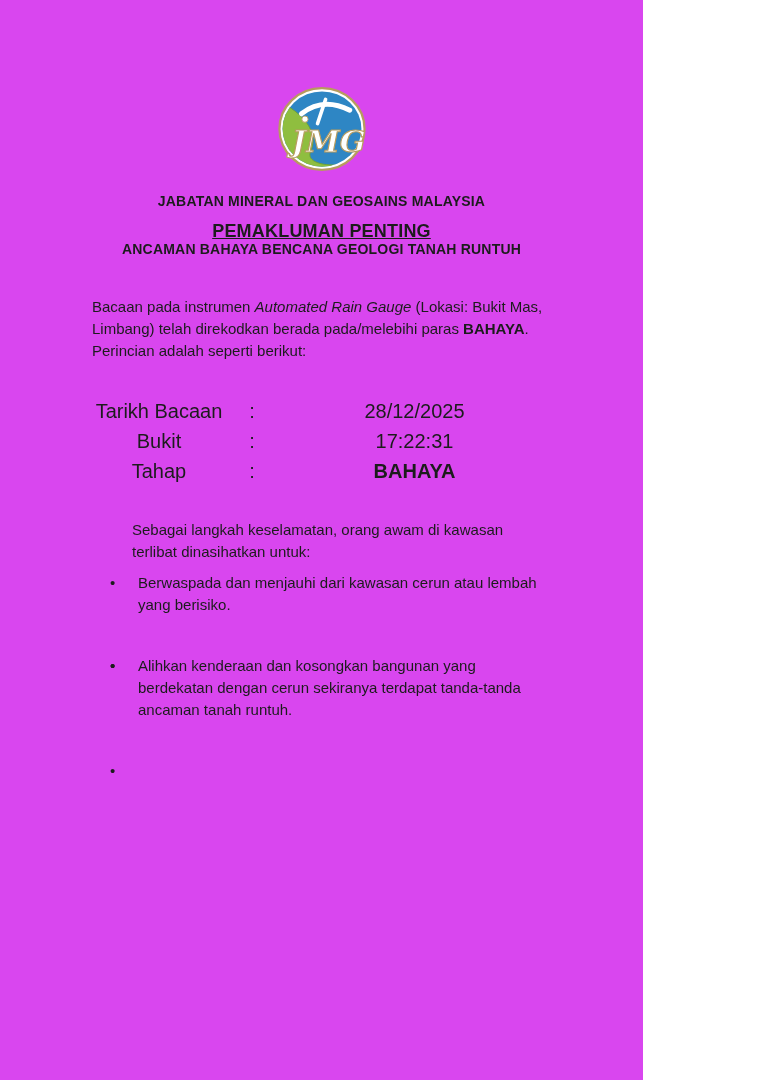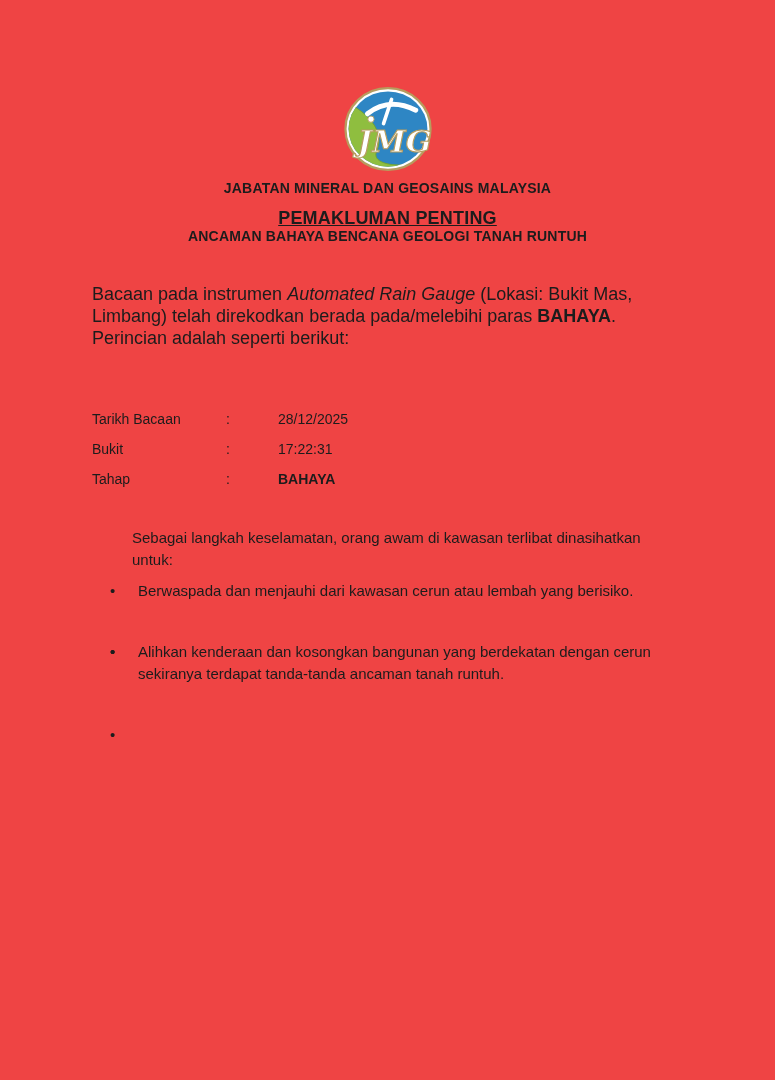--- a/index.html
+++ b/index.html
@@ -5,32 +5,32 @@
   * { margin: 0; padding: 0; box-sizing: border-box; }
   html, body { background: #ffffff; }
   body {
     width: 775px;
     height: 1080px;
     font-family: "Liberation Sans", sans-serif;
     color: #1c1c1c;
     overflow: hidden;
   }
   .page {
-    width: 775px;
+    width: 643px;
     height: 1080px;
-    background: #ef4444;
+    background: #d946ef;
     padding: 0 92px;
   }
   .logo-wrap {
     padding-top: 86px;
     text-align: center;
   }
   .headings { text-align: center; }
   .h-org {
-    margin-top: 3px;
+    margin-top: 16px;
     font-size: 14px;
     font-weight: bold;
     line-height: 18px;
     letter-spacing: 0.2px;
   }
   .h-notice {
     margin-top: 12px;
     font-size: 18px;
     font-weight: bold;
     line-height: 18px;
@@ -39,29 +39,30 @@
   }
   .h-subject {
     margin-top: 0;
     font-size: 14px;
     font-weight: bold;
     line-height: 18px;
     letter-spacing: 0.2px;
   }
   .intro {
     margin-top: 38px;
-    font-size: 18px;
+    font-size: 15px;
     line-height: 22px;
     text-align: left;
   }
   .italic { font-style: italic; }
   .bold { font-weight: bold; }
   .details {
-    margin-top: 59px;
-    font-size: 14px;
+    margin-top: 38px;
+    font-size: 20px;
+    text-align: center;
   }
   .detail-row {
     display: grid;
     grid-template-columns: 134px 52px 1fr;
     line-height: 22px;
     margin-bottom: 8px;
   }
   .detail-row:last-child .detail-value { font-weight: bold; }
   .advisory-intro {
     margin-top: 37px;

